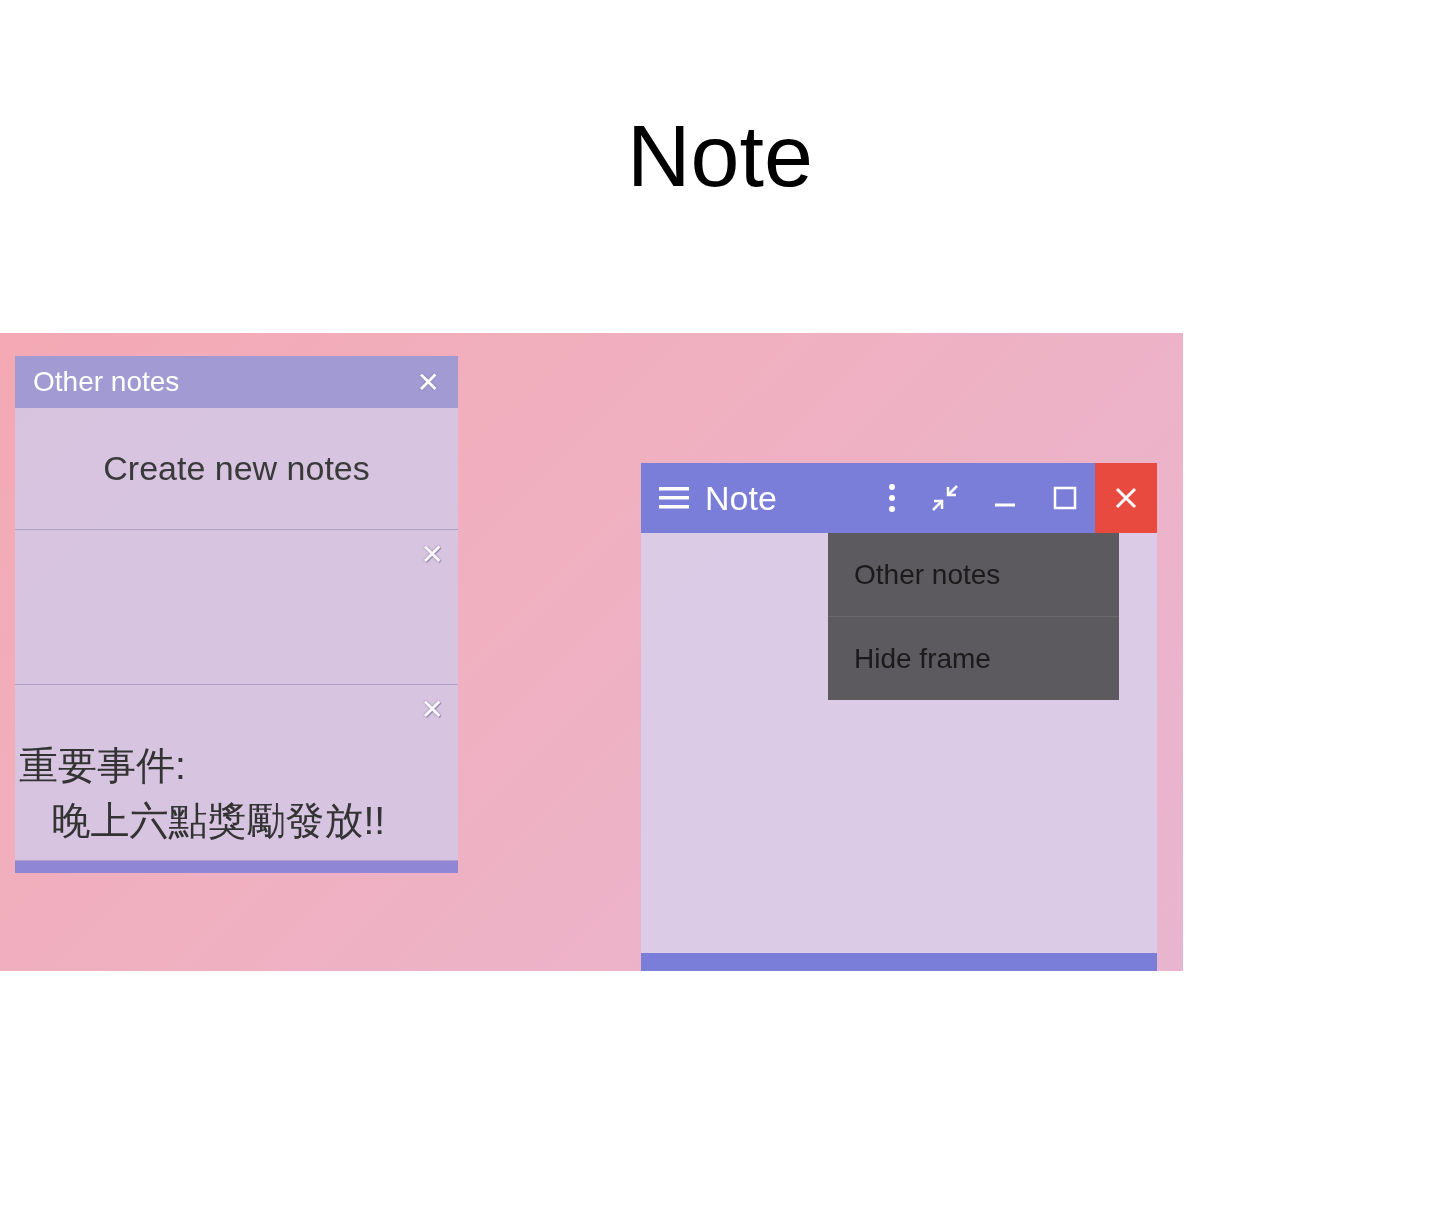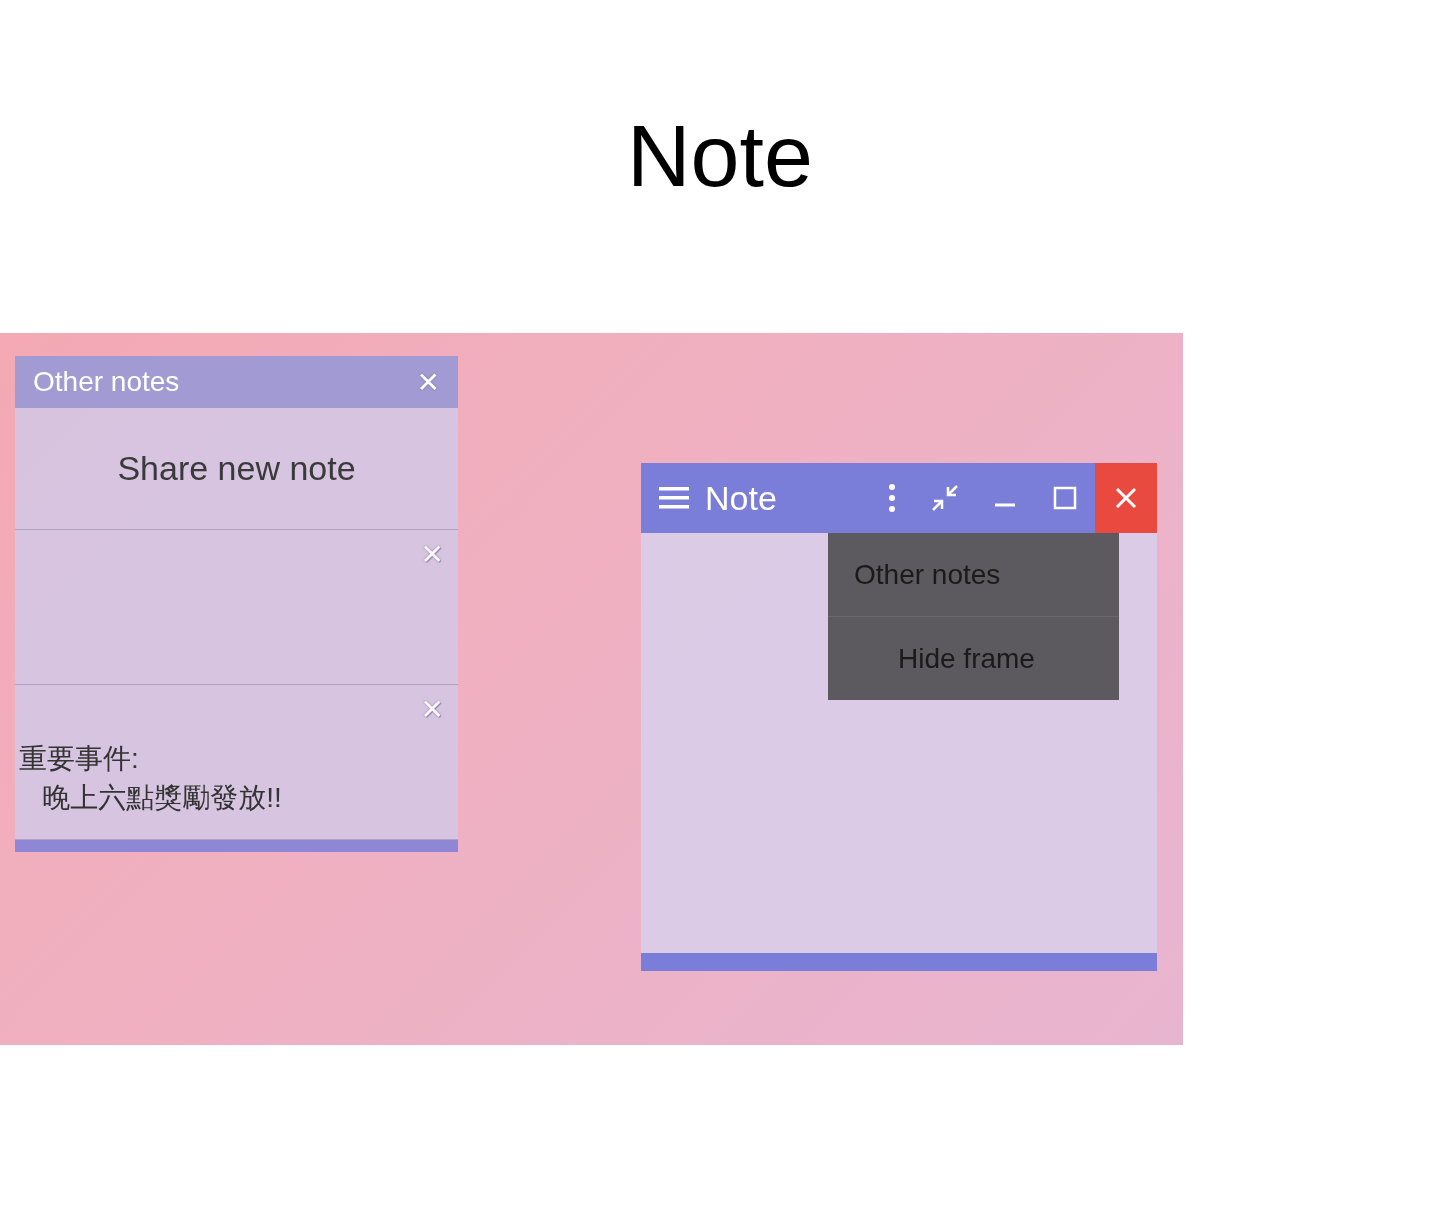--- a/index.html
+++ b/index.html
@@ -19,21 +19,21 @@
       font-size: 88px;
       font-weight: 400;
       color: #000;
       padding-top: 105px;
     }
     .desktop-area {
       position: absolute;
       top: 333px;
       left: 0;
       width: 1183px;
-      height: 712px;
+      height: 638px;
       background: linear-gradient(135deg, #f4a9b4 0%, #f0b0c0 40%, #e8b5d0 100%);
     }
     
     .other-notes-panel {
       position: absolute;
       top: 23px;
       left: 15px;
       width: 443px;
       background: rgba(210, 200, 230, 0.85);
     }
@@ -86,21 +86,21 @@
       text-shadow: 0 0 2px rgba(100,90,140,0.7), 1px 1px 0 rgba(100,90,140,0.5);
     }
     .note-item-content {
       font-size: 30px;
       color: #333;
       margin-top: 55px;
       line-height: 1.4;
       white-space: pre-wrap;
     }
     .note-item-content.chinese {
-      font-size: 28px;
+      font-size: 39px;
       margin-top: 42px;
     }
     .other-notes-footer {
       height: 12px;
       background: rgba(130, 125, 210, 0.85);
     }
     
     .note-window {
       position: absolute;
       top: 130px;
@@ -173,42 +173,41 @@
       width: 291px;
       background: rgba(70, 70, 70, 0.85);
     }
     .context-menu-item {
       padding: 22px 26px;
       cursor: pointer;
       border-bottom: 1px solid rgba(120,120,120,0.5);
     }
     .context-menu-item:last-child {
       border-bottom: none;
-      margin-left: 44px;
     }
     .context-menu-label {
       font-size: 28px;
       color: #1a1a1a;
       line-height: 1.4;
     }
   </style>
 </head>
 <body>
 
 <div class="page-title">Note</div>
 
 <div class="desktop-area">
 
   <div class="other-notes-panel">
     <div class="other-notes-header">
       <span class="other-notes-title">Other notes</span>
       <span class="close-x">✕</span>
     </div>
     <div class="create-note-row">
-      <span class="create-note-text">Share new note</span>
+      <span class="create-note-text">Create new notes</span>
     </div>
     <div class="note-item">
       <span class="note-item-close">✕</span>
     </div>
     <div class="note-item">
       <span class="note-item-close">✕</span>
       <div class="note-item-content chinese">重要事件:
    晚上六點獎勵發放!!</div>
     </div>
     <div class="other-notes-footer"></div>

